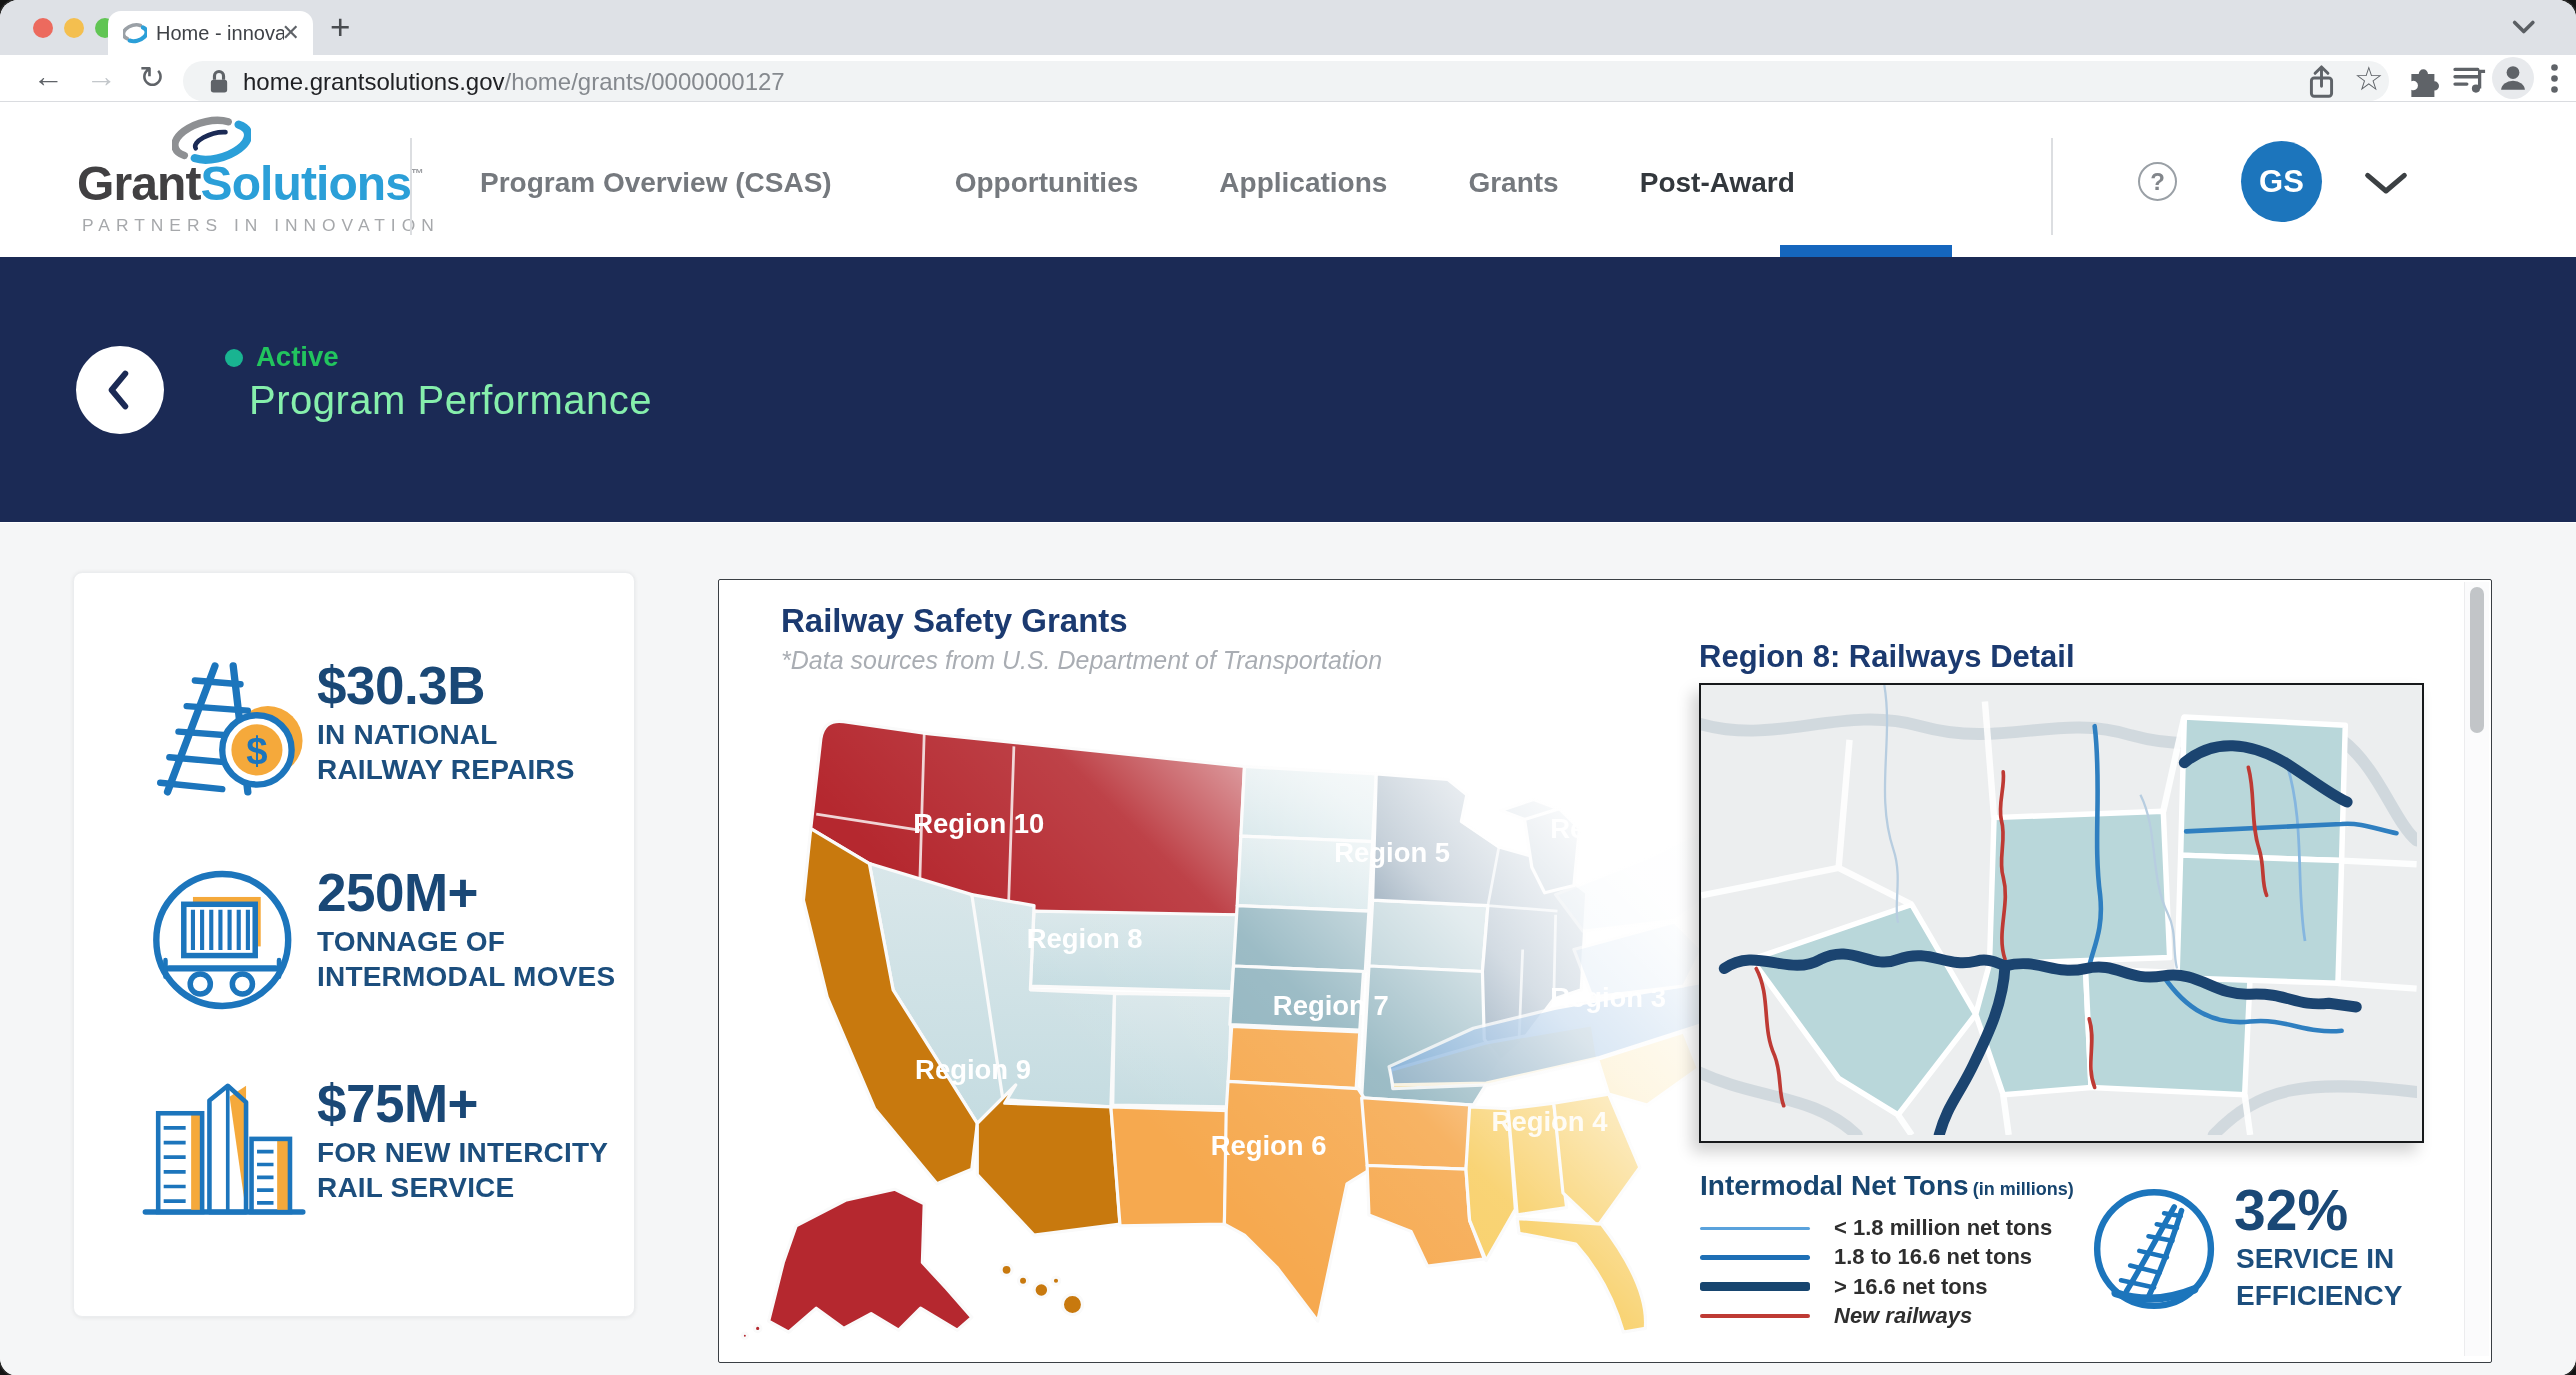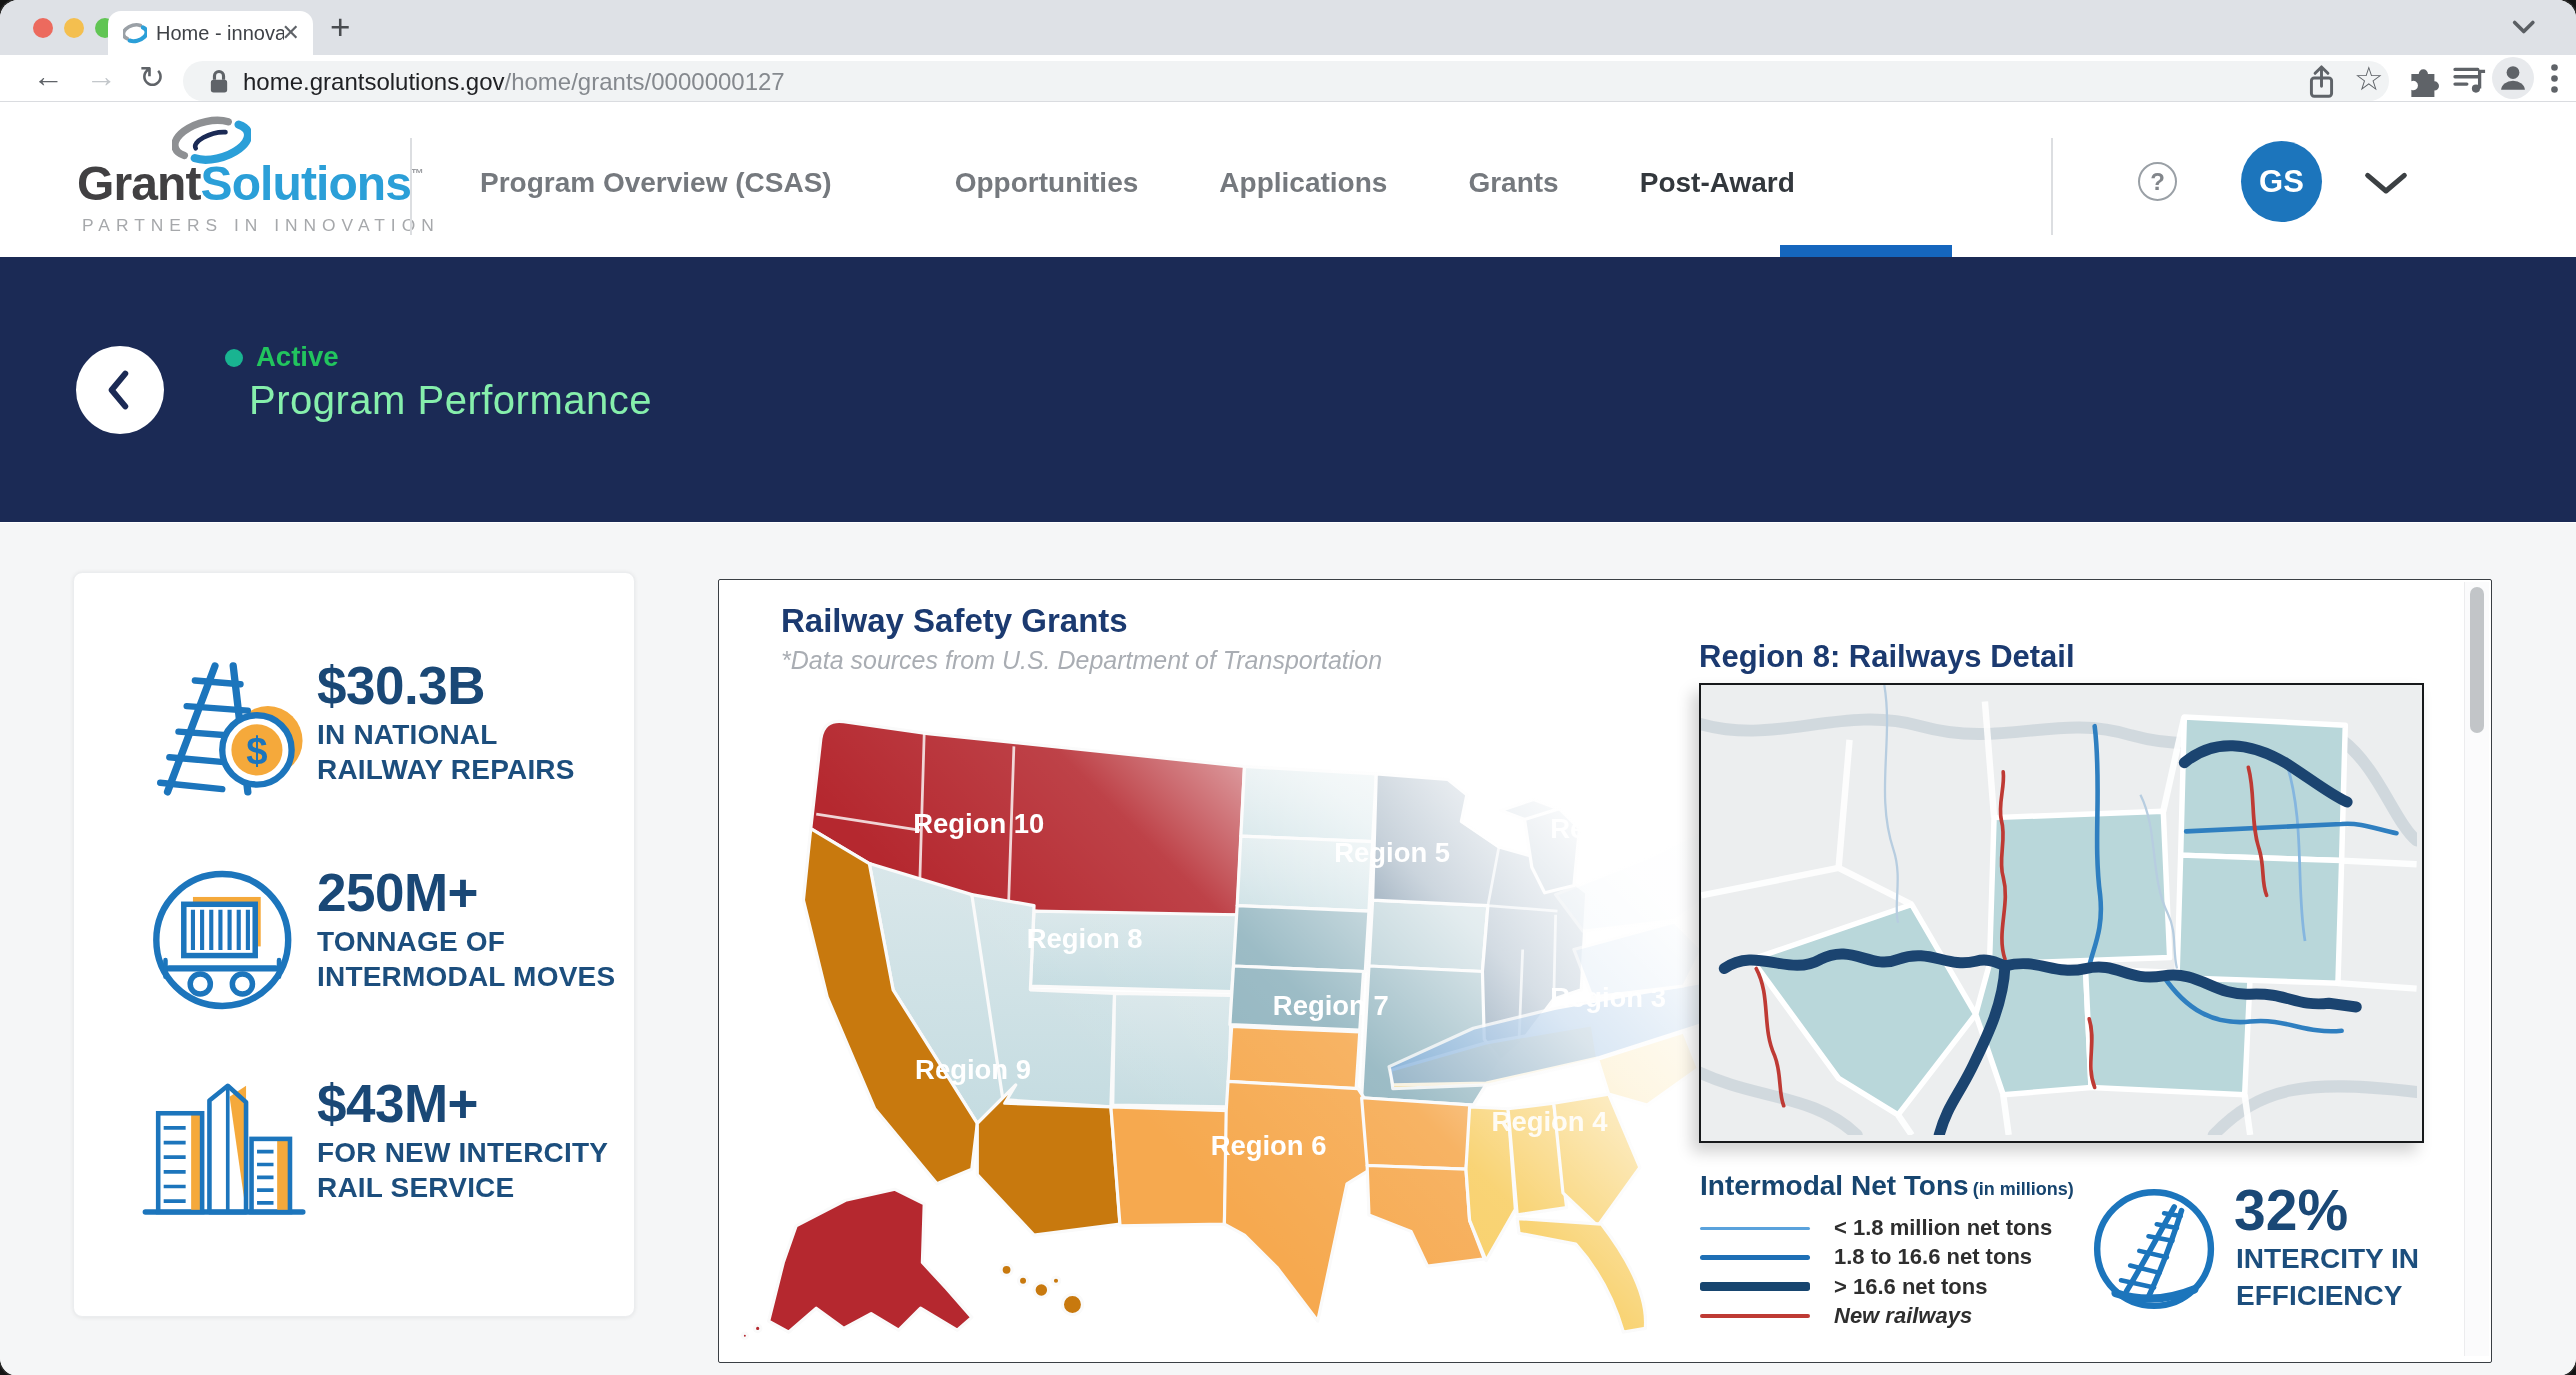--- a/index.html
+++ b/index.html
@@ -232,21 +232,21 @@
           <rect x="58" y="44" width="13" height="108" fill="#F5A93B"></rect>
           <rect x="22" y="44" width="48" height="108" fill="none" stroke="#1C75BC" stroke-width="5"></rect>
           <path d="M28,60 H52 M28,76 H52 M28,92 H52 M28,108 H52 M28,124 H52 M28,140 H52" stroke="#1C75BC" stroke-width="4"></path>
           <path d="M100,26 L118,14 L118,152" fill="#F5A93B" stroke="none"></path>
           <path d="M78,152 V30 L98,14 L118,32 V152 Z" fill="none" stroke="#1C75BC" stroke-width="5" stroke-linejoin="round"></path>
           <path d="M98,16 V152" stroke="#1C75BC" stroke-width="4"></path>
           <rect x="152" y="72" width="14" height="80" fill="#F5A93B"></rect>
           <rect x="124" y="72" width="42" height="80" fill="none" stroke="#1C75BC" stroke-width="5"></rect>
           <path d="M130,86 H148 M130,100 H148 M130,114 H148 M130,128 H148 M130,142 H148" stroke="#1C75BC" stroke-width="4"></path>
         </svg>
-        <div class="stat-value">$43M+</div>
+        <div class="stat-value">$75M+</div>
         <div class="stat-line" style="top:64px;">FOR NEW INTERCITY</div>
         <div class="stat-line" style="top:99px;">RAIL SERVICE</div>
       </div>
     </div>
 
     <div class="map-card">
       <div class="map-title">Railway Safety Grants</div>
       <div class="map-source">*Data sources from U.S. Department of Transportation</div>
 
       <svg class="usmap" viewBox="0 0 1120 742">
@@ -418,21 +418,21 @@
 
       <div class="eff">
         <svg class="eff-icon" width="133" height="133" viewBox="0 0 145 145">
           <circle cx="72" cy="72" r="62" fill="none" stroke="#1C75BC" stroke-width="7"></circle>
           <path d="M30,120 Q72,134 116,116" fill="none" stroke="#1C75BC" stroke-width="9" stroke-linecap="round"></path>
           <path d="M42,118 C60,88 76,58 94,26" fill="none" stroke="#1C75BC" stroke-width="6" stroke-linecap="round"></path>
           <path d="M66,124 C80,94 92,62 102,30" fill="none" stroke="#1C75BC" stroke-width="6" stroke-linecap="round"></path>
           <path d="M36,106 L72,114 M46,90 L78,98 M56,74 L86,81 M66,58 L92,63 M75,45 L97,49 M83,33 L101,36" stroke="#1C75BC" stroke-width="5" stroke-linecap="round"></path>
         </svg>
         <div class="eff-value">32%</div>
-        <div class="eff-line" style="top:66px;">INTERCITY IN</div>
+        <div class="eff-line" style="top:66px;">SERVICE IN</div>
         <div class="eff-line" style="top:103px;">EFFICIENCY</div>
       </div>
 
       <div class="map-scroll-track">
         <div class="map-scroll-thumb"></div>
       </div>
     </div>
 
   </div>
 </div>

